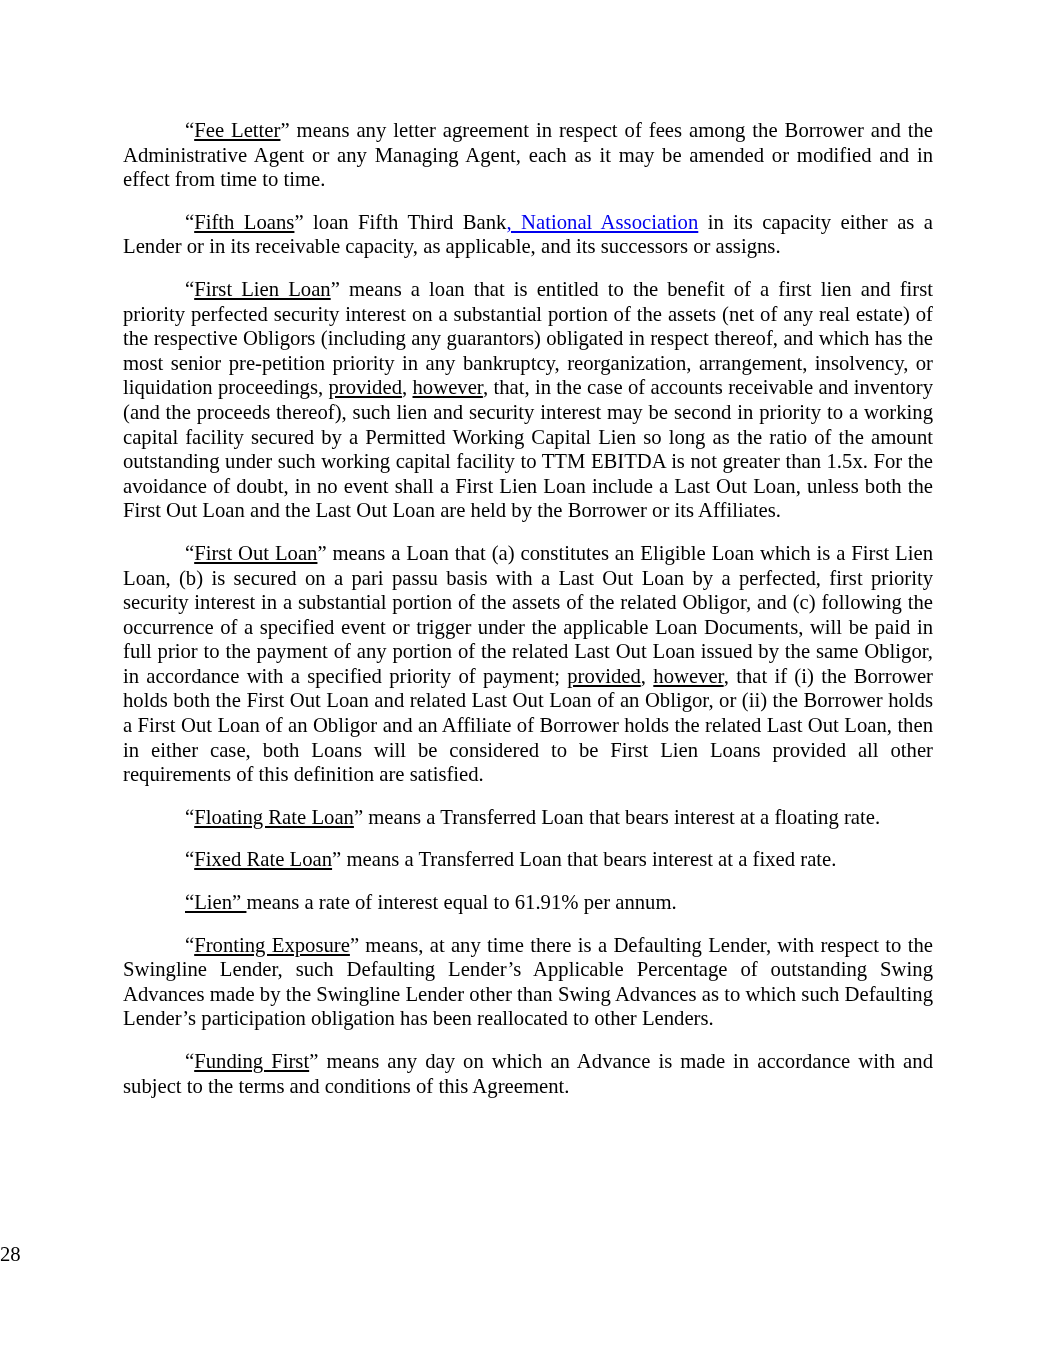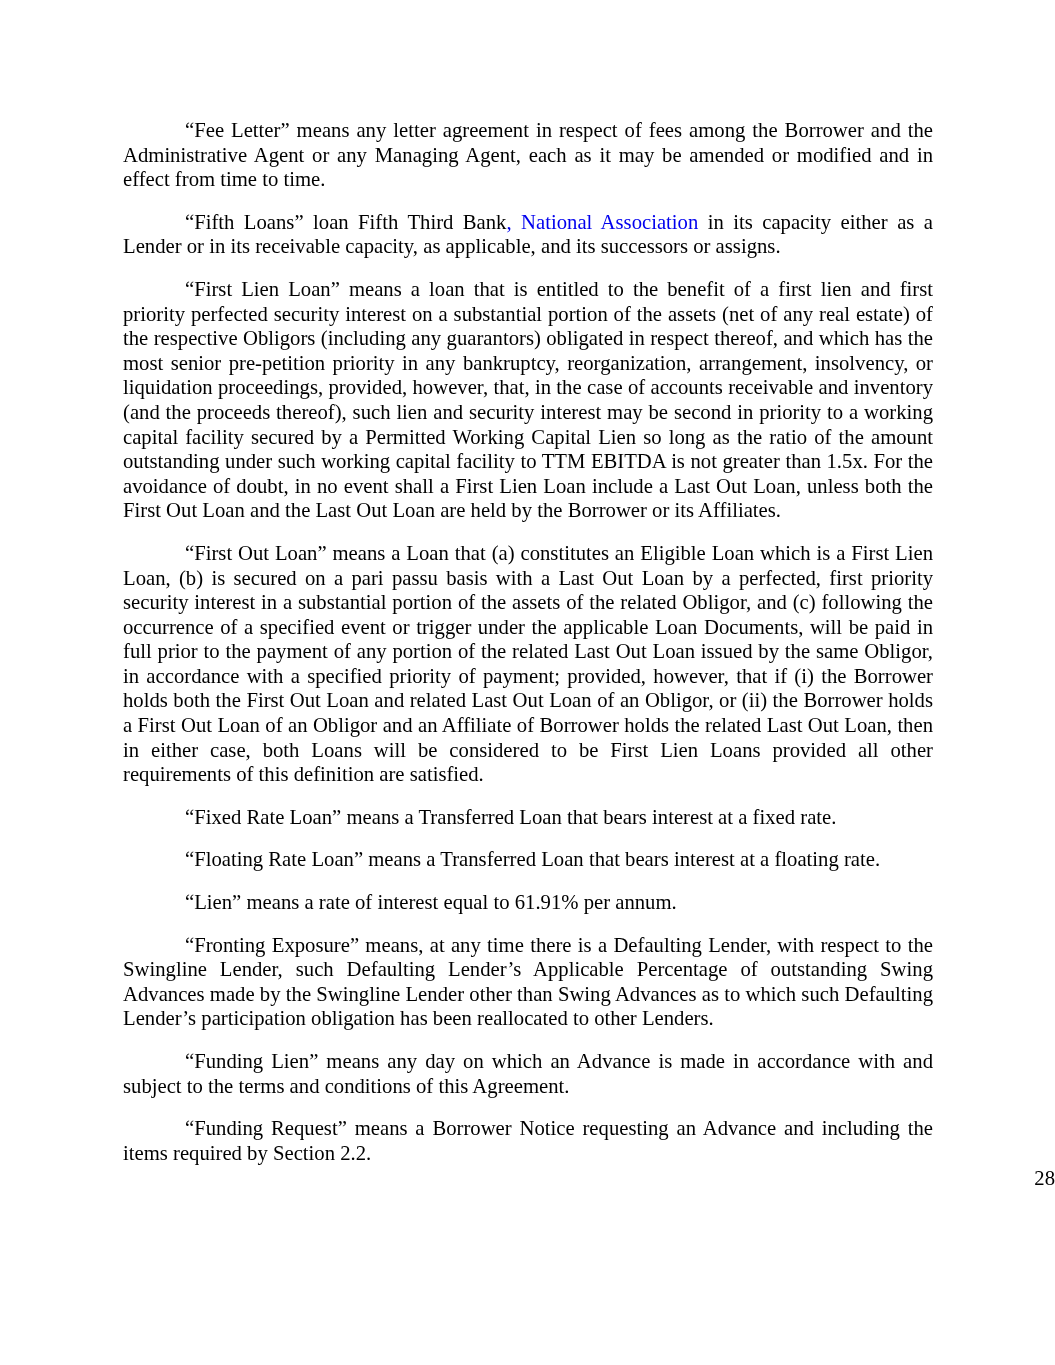--- a/index.html
+++ b/index.html
@@ -23,42 +23,42 @@
     left: 123px;
     top: 118px;
     width: 810px;
   }
   .content p {
     margin: 0 0 18px 0;
     text-align: justify;
     text-indent: 62px;
   }
   .content p:last-child { margin-bottom: 0; }
-  .seg-u { }
+  .seg-u { text-decoration: underline; }
   .seg-i { }
   .seg-link {
+    text-decoration: underline;
   }
   .page-number {
     position: absolute;
     left: 0;
     right: 0;
-    top: 1166px;
-    text-align: right;
+    top: 1242px;
+    text-align: left;
   }
 </style>
 </head>
 <body>
 
 <div class="page">
   <div class="content" id="doc-body">
       <p><span>“</span><span class="seg-u">Fee Letter</span><span>” means any letter agreement in respect of fees among the Borrower and the Administrative Agent or any Managing Agent, each as it may be amended or modified and in effect from time to time.</span></p>
       <p><span>“</span><span class="seg-u">Fifth Loans</span><span>” loan Fifth Third Bank</span><span class="seg-link" style="color: rgb(0, 0, 238);">, National Association</span><span> in its capacity either as a Lender or in its receivable capacity, as applicable, and its successors or assigns.</span></p>
       <p><span>“</span><span class="seg-u">First Lien Loan</span><span>” means a loan that is entitled to the benefit of a first lien and first priority perfected security interest on a  substantial portion of the assets (net of any real estate) of the respective Obligors (including any guarantors) obligated in respect thereof, and which has the most senior pre-petition priority in any bankruptcy, reorganization, arrangement, insolvency, or liquidation proceedings, </span><span class="seg-u">provided</span><span>, </span><span class="seg-u">however</span><span>, that, in the case of accounts receivable and inventory (and the proceeds thereof), such lien and security interest may be second in priority to a working capital facility secured by a Permitted Working Capital Lien so long as the ratio of the amount outstanding under such working capital facility to TTM EBITDA is not greater than 1.5x.  For the avoidance of doubt, in no event shall a First Lien Loan include a Last Out Loan, unless both the First Out Loan and the Last Out Loan are held by the Borrower or its Affiliates.</span></p>
       <p><span>“</span><span class="seg-u">First Out Loan</span><span>” means a Loan that (a) constitutes an Eligible Loan which is a First Lien Loan, (b) is secured on a </span><span class="seg-i">pari passu</span><span> basis with a Last Out Loan by a perfected, first priority security interest in a substantial portion of the assets of the related Obligor, and (c) following the occurrence of a specified event or trigger under the applicable Loan Documents, will be paid in full prior to the payment of any portion of the related Last Out Loan issued by the same Obligor, in accordance with a specified priority of payment; </span><span class="seg-u">provided</span><span>, </span><span class="seg-u">however</span><span>, that if (i) the Borrower holds both the First Out Loan and related Last Out Loan of an Obligor, or (ii) the Borrower holds a First Out Loan of an Obligor and an Affiliate of Borrower holds the related Last Out Loan, then in either case, both Loans will be considered to be First Lien Loans provided all other requirements of this definition are satisfied.</span></p>
+      <p><span>“</span><span class="seg-u">Floating Rate Loan</span><span>” means a Transferred Loan that bears interest at a floating rate.</span></p>
       <p><span>“</span><span class="seg-u">Fixed Rate Loan</span><span>” means a Transferred Loan that bears interest at a fixed rate.</span></p>
-      <p><span>“</span><span class="seg-u">Floating Rate Loan</span><span>” means a Transferred Loan that bears interest at a floating rate.</span></p>
       <p><span class="seg-u">“Lien” </span><span>means a rate of interest equal to 61.91% per annum.</span></p>
       <p><span>“</span><span class="seg-u">Fronting Exposure</span><span>” means, at any time there is a Defaulting Lender, with respect to the Swingline Lender, such Defaulting Lender’s Applicable Percentage of outstanding Swing Advances made by the Swingline Lender other than Swing Advances as to which such Defaulting Lender’s participation obligation has been reallocated to other Lenders.</span></p>
-      <p><span>“</span><span class="seg-u">Funding Lien</span><span>” means any day on which an Advance is made in accordance with and subject to the terms and conditions of this Agreement.</span></p>
-      <p><span>“</span><span class="seg-u">Funding Request</span><span>” means a Borrower Notice requesting an Advance and including the items required by </span><span class="seg-u">Section 2.2</span><span>.</span></p>
+      <p><span>“</span><span class="seg-u">Funding First</span><span>” means any day on which an Advance is made in accordance with and subject to the terms and conditions of this Agreement.</span></p>
     </div>
   <div class="page-number">28</div>
 </div>
 
 </body></html>

